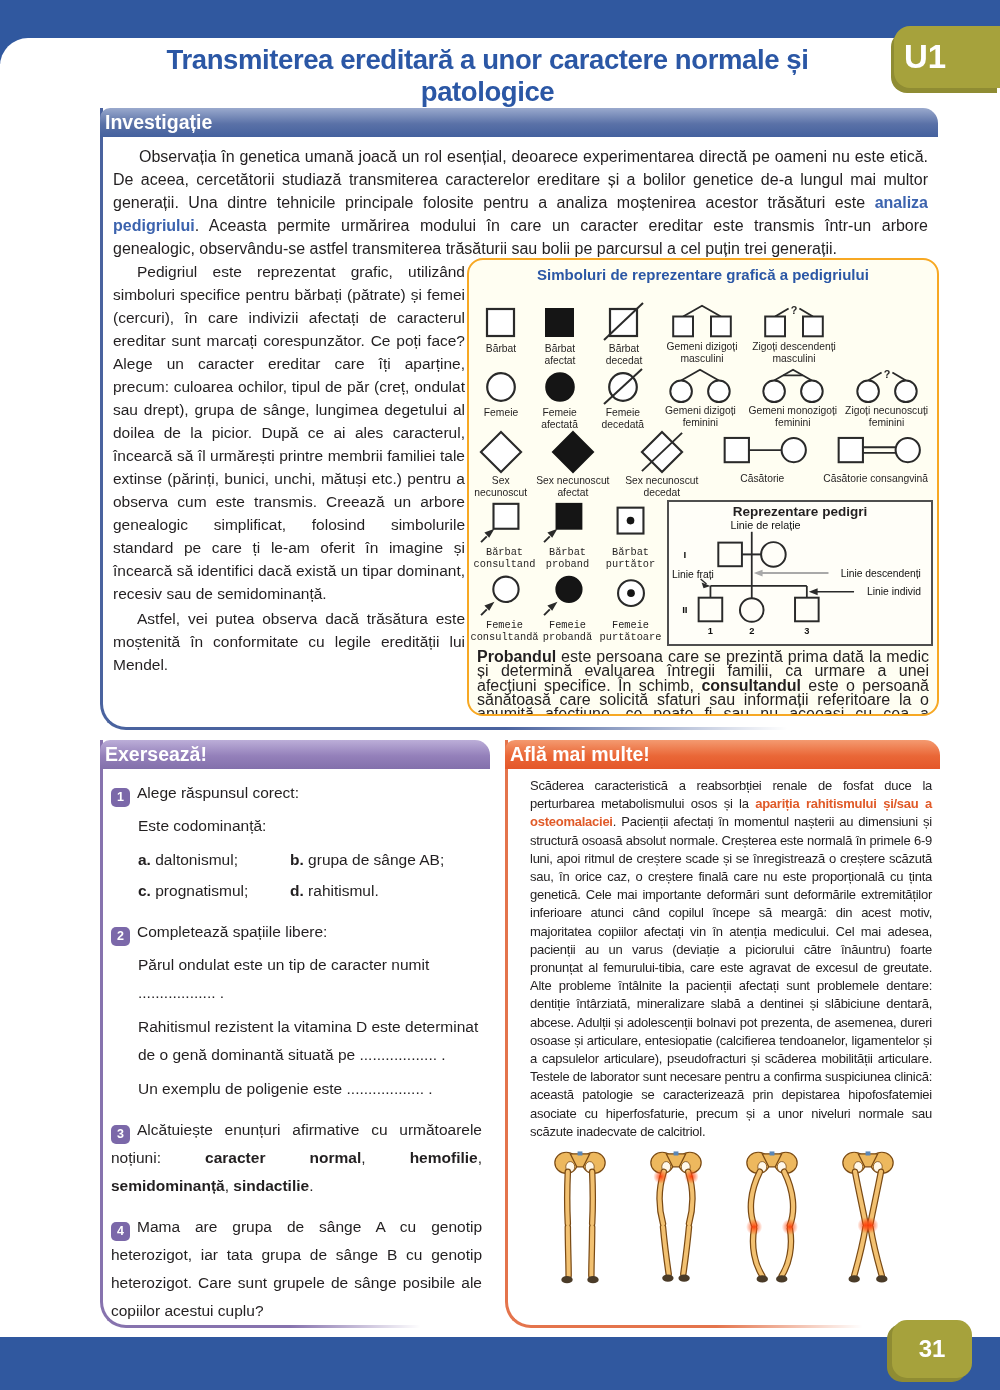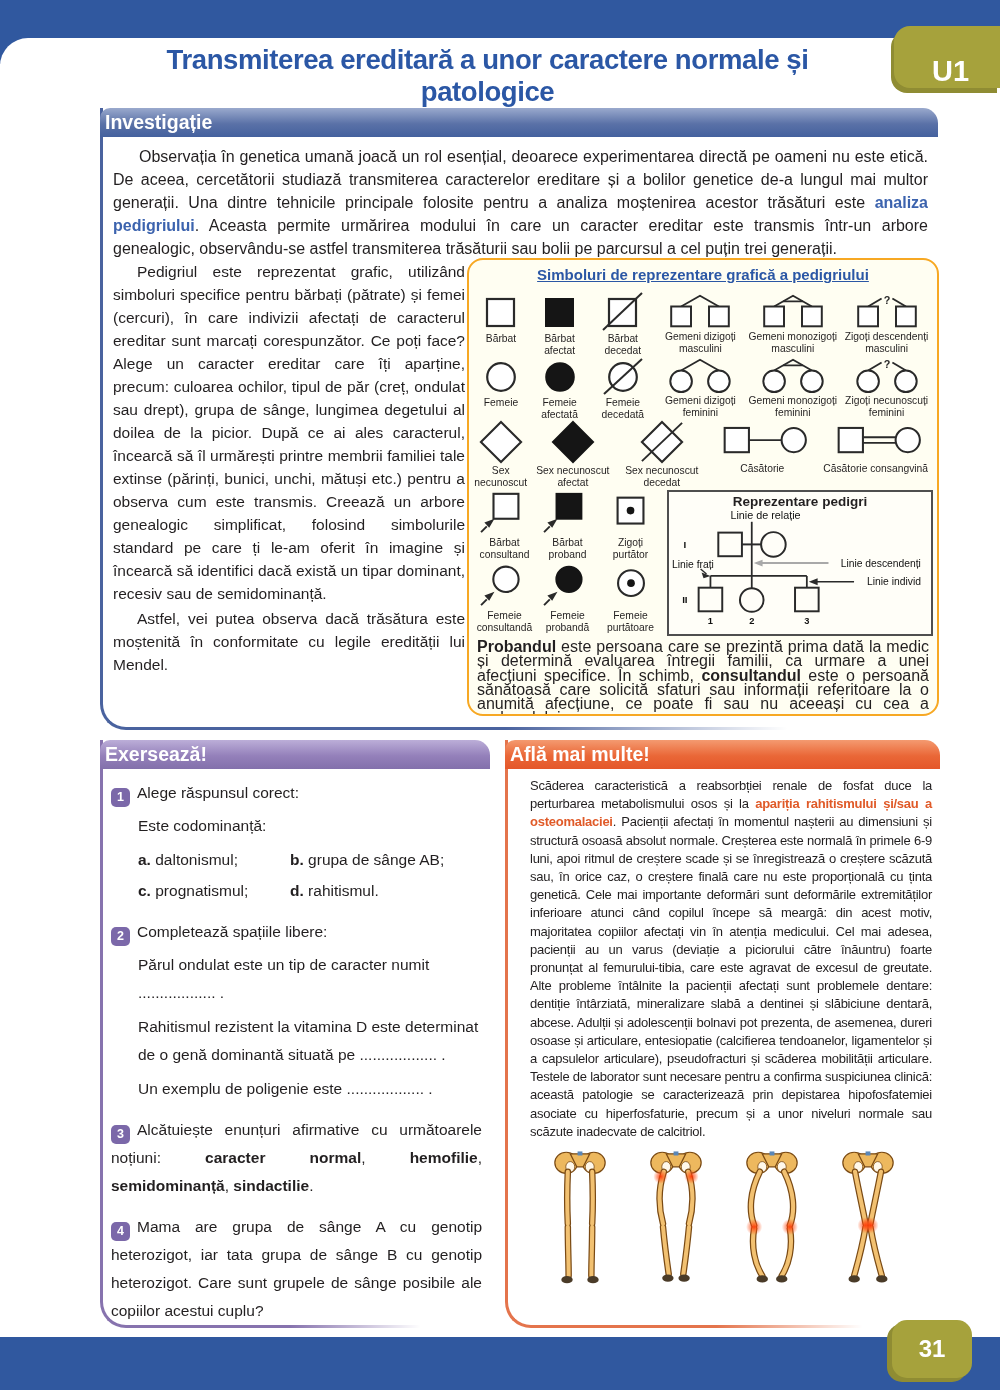--- a/index.html
+++ b/index.html
@@ -5,21 +5,21 @@
   html,body{margin:0;padding:0;background:#fff;}
   .page{position:relative;width:1000px;height:1390px;background:#fff;overflow:hidden;
         font-family:"Liberation Sans",sans-serif;color:#221f20;}
   
   .top-bar{position:absolute;top:0;left:0;width:100%;height:64px;background:#30589f;}
   .top-sheet{position:absolute;top:38px;left:0;width:100%;height:28px;background:#fff;border-top-left-radius:28px;}
   .page-title{position:absolute;top:44px;left:105px;width:765px;text-align:center;
         font-size:27.5px;font-weight:bold;color:#2b57a5;letter-spacing:-.4px;}
   .u1-badge{position:absolute;top:26px;right:0;width:106px;height:62px;background:#a6a23c;
         border-radius:16px 0 0 16px;box-shadow:-3px 5px 0 #8f8c33;color:#fff;font-weight:bold;
-        font-size:29px;display:flex;align-items:flex-end;padding-left:38px;box-sizing:border-box;}
+        font-size:33px;display:flex;align-items:center;padding-left:10px;box-sizing:border-box;}
   
   .sec{position:absolute;box-sizing:border-box;border-left:3px solid;border-bottom:3px solid;
        border-bottom-left-radius:26px;background:#fff;}
   .sec-fade{position:absolute;right:-1px;bottom:-4px;width:52%;height:6px;
        background:linear-gradient(90deg,rgba(255,255,255,0),#fff 65%);}
   .sec-head{height:29px;border-radius:10px 15px 0 0;color:#fff;font-weight:bold;font-size:19.5px;
        line-height:29px;padding-left:5px;margin-left:-3px;}
   .sec-inv{left:100px;top:108px;width:838px;height:622px;border-color:#4a639f;}
   .sec-inv .sec-head{background:linear-gradient(180deg,#9aa9cd 0%,#5a71a7 55%,#44619e 100%);}
   .sec-exe{left:100px;top:740px;width:390px;height:588px;border-color:#8773ae;}
@@ -28,31 +28,31 @@
   .sec-afla .sec-head{background:linear-gradient(180deg,#f49a70 0%,#ea6737 55%,#e4572a 100%);}
   
   .intro{margin:8px 10px 0 10px;font-size:16px;line-height:23px;text-align:justify;text-indent:26px;}
   .hl-blue{color:#3c63ae;font-weight:bold;}
   .left-col{position:absolute;left:10px;top:152px;width:352px;font-size:15.5px;line-height:23px;
        text-align:justify;}
   .left-col p{margin:0 0 2px 0;text-indent:24px;}
   
   .sym-box{position:absolute;left:364px;top:150px;width:472px;height:458px;box-sizing:border-box;
        background:#fffef2;border:2.5px solid #f7a823;border-radius:16px;padding:6px 4px 4px 4px;overflow:hidden;}
-  .sym-title{text-align:center;color:#2b57a5;font-weight:bold;font-size:15px;margin-bottom:9px;text-decoration:underline;}
+  .sym-title{text-align:center;color:#2b57a5;font-weight:bold;font-size:15px;margin-bottom:19px;}
   .sym-row{display:flex;align-items:flex-start;}
   .sym-cell{display:flex;flex-direction:column;align-items:center;}
   .sym-cell svg{display:block;}
   .sym-label{font-size:10.3px;line-height:11.5px;text-align:center;margin-top:1px;}
   .sym-stroke{fill:#fff;stroke:#2a2a2a;stroke-width:2.2;}
   .sym-fill{fill:#151515;stroke:#151515;stroke-width:2;}
   .sym-line{stroke:#2a2a2a;stroke-width:2;fill:none;}
   .bottom-zone{display:flex;margin-top:2px;}
   .cp-grid{display:flex;flex-wrap:wrap;width:192px;}
-  .cp-grid .sym-cell{width:63px;}
+  .cp-grid .sym-cell{width:63px;font-family:Liberation Mono, monospace;}
   .pedigri-box{width:266px;box-sizing:border-box;border:2px solid #4f4f4f;background:#fffef8;
        padding:2px 2px 0 2px;margin-left:2px;height:146px;}
   .pedigri-title{text-align:center;font-weight:bold;font-size:13.5px;}
   .proband-note{font-size:16px;line-height:14.3px;text-align:justify;margin:4px 4px 0 4px;}
   
   .exe-body{padding:10px 8px 0 8px;font-size:15.5px;line-height:28px;}
   .ex-num{display:inline-flex;width:19px;height:19px;background:#7b68a9;border-radius:5px;color:#fff;
        font-weight:bold;font-size:12.5px;align-items:center;justify-content:center;margin-right:7px;
        vertical-align:-3px;flex:none;}
   .ex-item{margin-bottom:13px;}
@@ -116,29 +116,20 @@
           <div class="sym-label">Bărbat decedat</div>
         </div>
         <div class="sym-cell" style="width:90px">
           <svg viewBox="0 0 100 40" width="90" height="38">
               <polyline class="sym-line" points="29,15 50,3 71,15"></polyline>
               <rect class="sym-stroke" x="18" y="15" width="22" height="22"></rect>
               <rect class="sym-stroke" x="60" y="15" width="22" height="22"></rect>
             </svg>
           <div class="sym-label">Gemeni dizigoți masculini</div>
         </div>
-        <div class="sym-cell" style="width:96px">
-          <svg viewBox="0 0 100 40" width="90" height="38">
-              <polyline class="sym-line" points="29,15 50,3 71,15"></polyline>
-              <line class="sym-line" x1="39" y1="9.3" x2="61" y2="9.3"></line>
-              <rect class="sym-stroke" x="18" y="15" width="22" height="22"></rect>
-              <rect class="sym-stroke" x="60" y="15" width="22" height="22"></rect>
-            </svg>
-          <div class="sym-label">Gemeni monozigoți masculini</div>
-        </div>
         <div class="sym-cell" style="width:94px">
           <svg viewBox="0 0 100 40" width="90" height="38">
               <line class="sym-line" x1="29" y1="15" x2="44" y2="6"></line>
               <line class="sym-line" x1="56" y1="6" x2="71" y2="15"></line>
               <text x="50" y="12" font-size="12" font-weight="bold" text-anchor="middle" fill="#2a2a2a">?</text>
               <rect class="sym-stroke" x="18" y="15" width="22" height="22"></rect>
               <rect class="sym-stroke" x="60" y="15" width="22" height="22"></rect>
             </svg>
           <div class="sym-label">Zigoți descendenți masculini</div>
         </div>
@@ -248,21 +239,21 @@
                 <line class="sym-line" x1="3" y1="44" x2="9" y2="38"></line>
                 <polygon points="17,30 6.5,34 11.5,39.5" fill="#2a2a2a"></polygon>
               </svg>
             <div class="sym-label">Bărbat proband</div>
           </div>
           <div class="sym-cell">
             <svg viewBox="0 0 56 48" width="56" height="46">
                 <rect class="sym-stroke" x="14" y="8" width="27" height="27"></rect>
                 <circle cx="27.5" cy="21.5" r="4" fill="#151515"></circle>
               </svg>
-            <div class="sym-label">Zigoți purtător</div>
+            <div class="sym-label">Bărbat purtător</div>
           </div>
           <div class="sym-cell">
             <svg viewBox="0 0 56 48" width="56" height="46">
                 <circle class="sym-stroke" cx="29" cy="17" r="13.2"></circle>
                 <line class="sym-line" x1="3" y1="44" x2="9" y2="38"></line>
                 <polygon points="17,30 6.5,34 11.5,39.5" fill="#2a2a2a"></polygon>
               </svg>
             <div class="sym-label">Femeie consultandă</div>
           </div>
           <div class="sym-cell">

